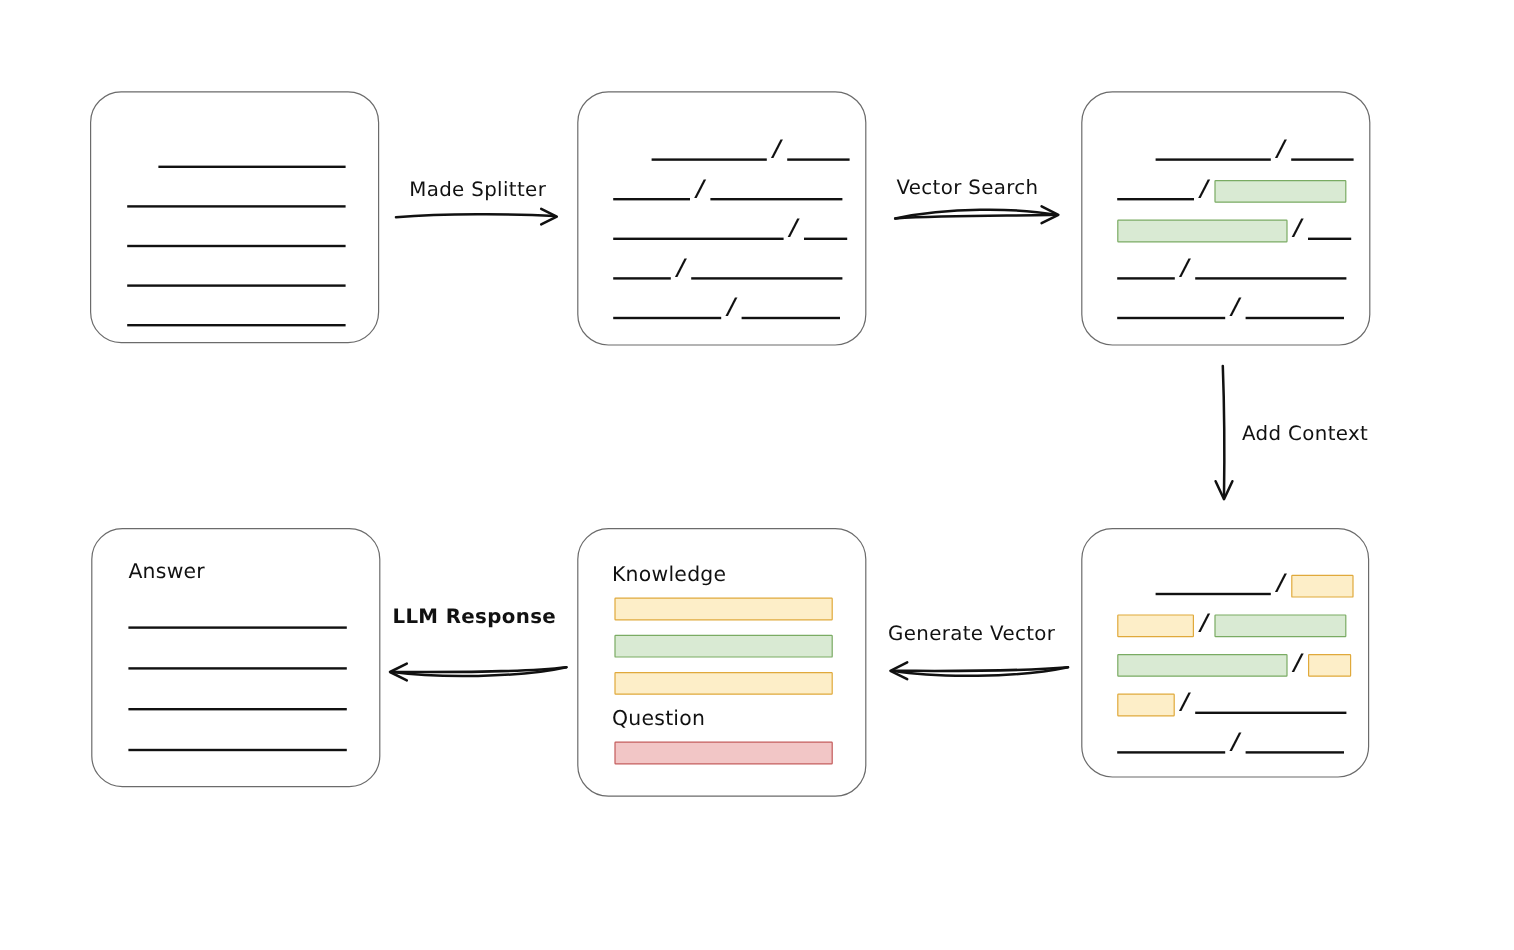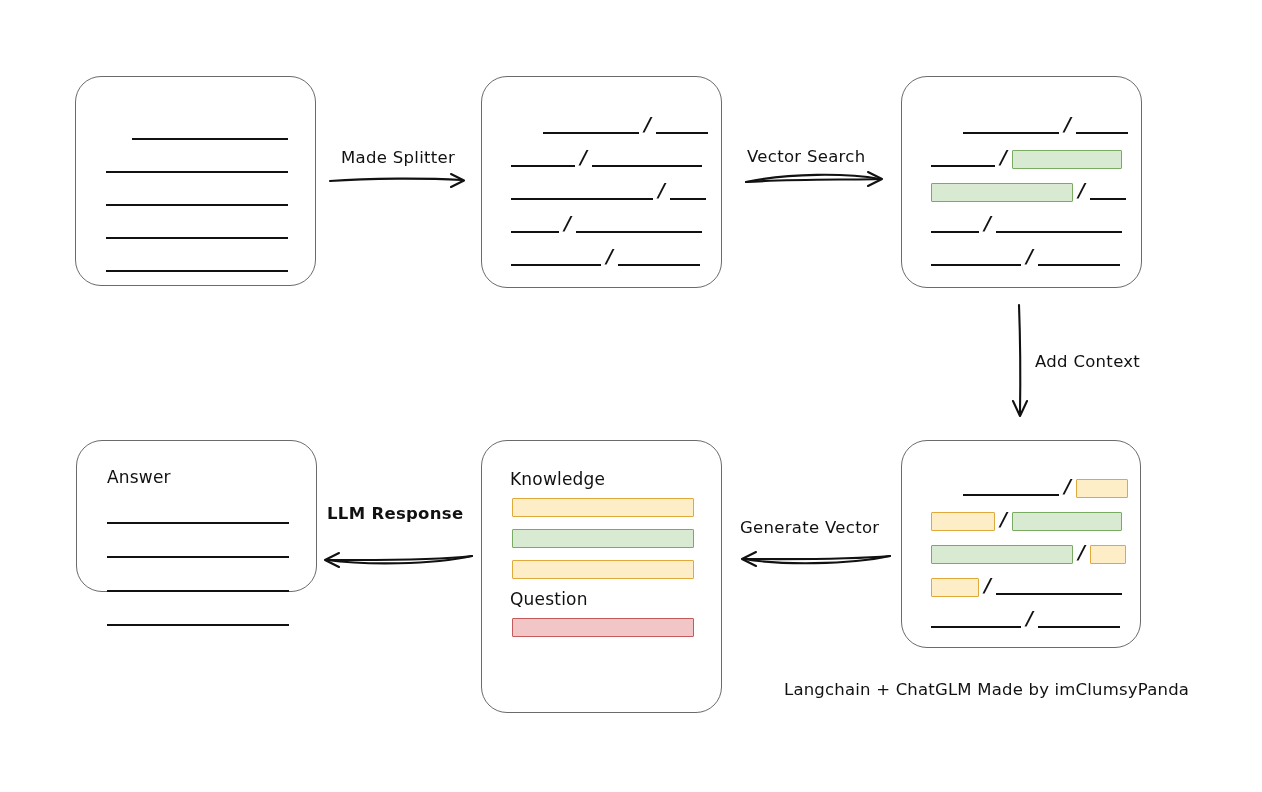--- a/index.html
+++ b/index.html
@@ -246,53 +246,52 @@
       </div>
   </div>
 
   <div class="arrow-label" style="left:740px; top:518px;">Generate Vector</div>
   <svg class="arrow" style="left:738px; top:548px;" width="152" height="24" viewBox="0 0 152 24">
     <path class="arrow-stroke" d="M152,8 C110,17 42,17 6,11"></path>
     <path class="arrow-stroke" d="M152,8 C108,12 44,11 6,11"></path>
     <path class="arrow-head" d="M18,4 L4,11 L18,18"></path>
   </svg>
 
-  <div class="doc-box" id="box-prompt" style="left:481px; top:440px; width:241px; height:273px;">
+  <div class="doc-box" id="box-prompt" style="left:481px; top:440px; width:241px; height:224px;">
     <div class="box-title" style="left:28px; top:28px;">Knowledge</div>
     <div class="rows">
         <div class="chip chip-yellow" style="position: absolute; left: 30px; top: 57px; width: 182px;"></div>
         <div class="chip chip-green" style="position: absolute; left: 30px; top: 88px; width: 182px;"></div>
         <div class="chip chip-yellow" style="position: absolute; left: 30px; top: 119px; width: 182px;"></div>
       </div>
     <div class="box-title" style="left:28px; top:148px;">Question</div>
     <div class="rows">
         <div class="chip chip-red" style="position: absolute; left: 30px; top: 177px; width: 182px;"></div>
       </div>
   </div>
 
   <div class="arrow-label" style="left:327px; top:504px;font-weight:bold;">LLM Response</div>
   <svg class="arrow" style="left:320px; top:550px;" width="152" height="22" viewBox="0 0 152 22">
     <path class="arrow-stroke" d="M152,6 C112,15 44,15 7,10"></path>
     <path class="arrow-stroke" d="M152,6 C110,11 46,10 7,10"></path>
     <path class="arrow-head" d="M19,3 L5,10 L19,17"></path>
   </svg>
 
-  <div class="doc-box" id="box-answer" style="left:76px; top:440px; width:241px; height:152px;">
+  <div class="doc-box" id="box-answer" style="left:76px; top:440px; width:241px; height:216px;">
     <div class="box-title" style="left:30px; top:26px;">Answer</div>
     <div class="rows">
         <div class="row" style="left: 30px; top: 64px;">
           <div class="seg-line" style="width: 182px;"></div>
         </div>
         <div class="row" style="left: 30px; top: 98px;">
           <div class="seg-line" style="width: 182px;"></div>
         </div>
         <div class="row" style="left: 30px; top: 132px;">
           <div class="seg-line" style="width: 182px;"></div>
         </div>
         <div class="row" style="left: 30px; top: 166px;">
           <div class="seg-line" style="width: 182px;"></div>
         </div>
       </div>
   </div>
 
-  <div class="caption" style="left:784px; top:680px;">Langchain + ChatGLM Made by imClumsyPanda</div>
 
 </div>
 
 </body></html>

